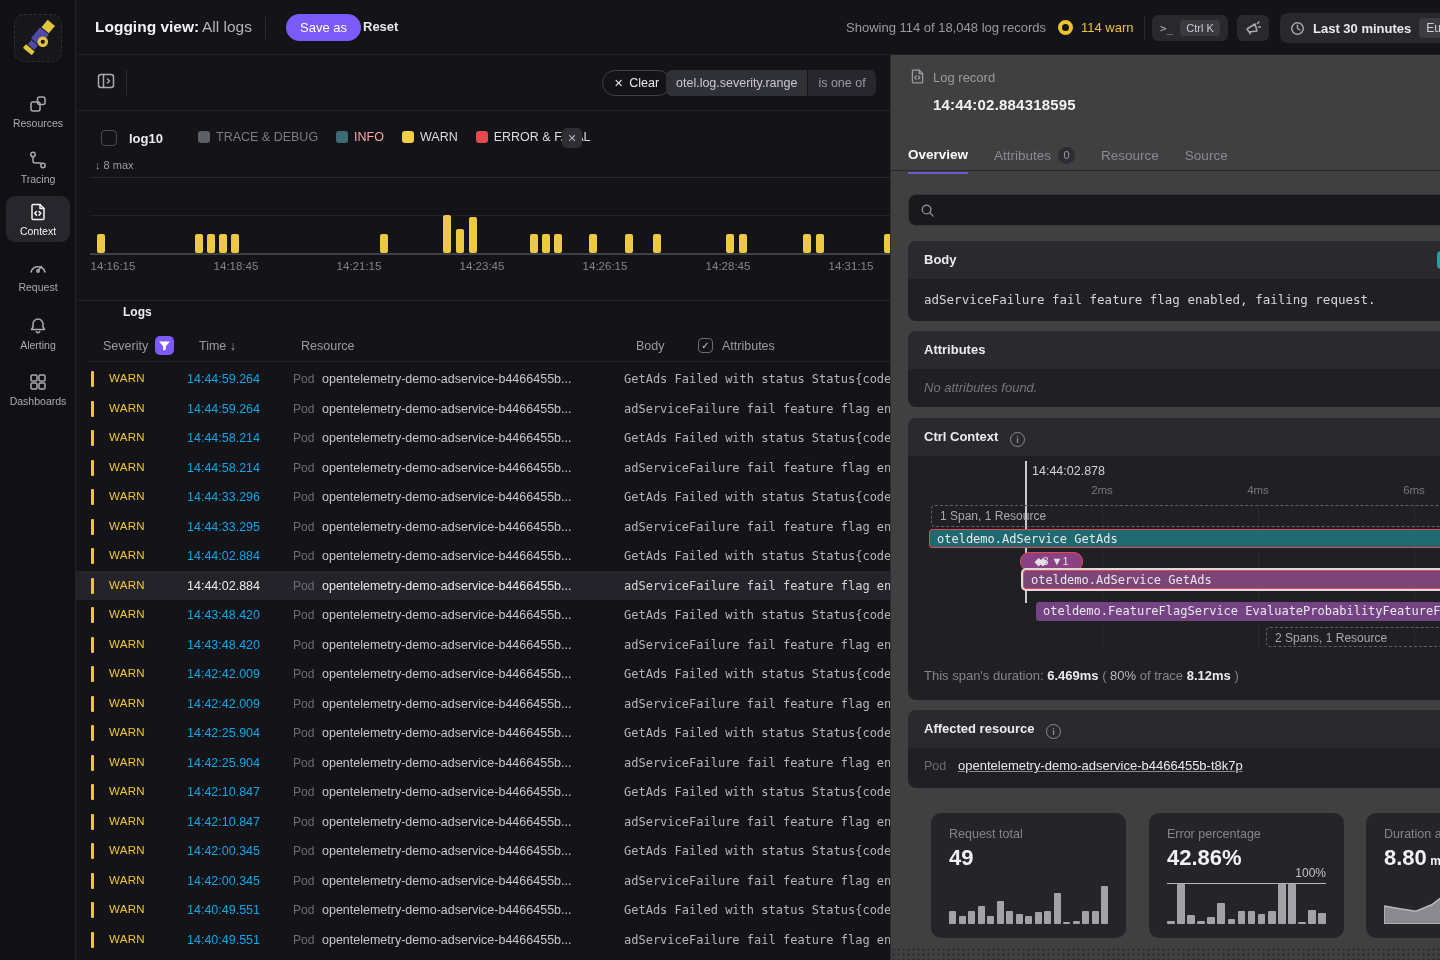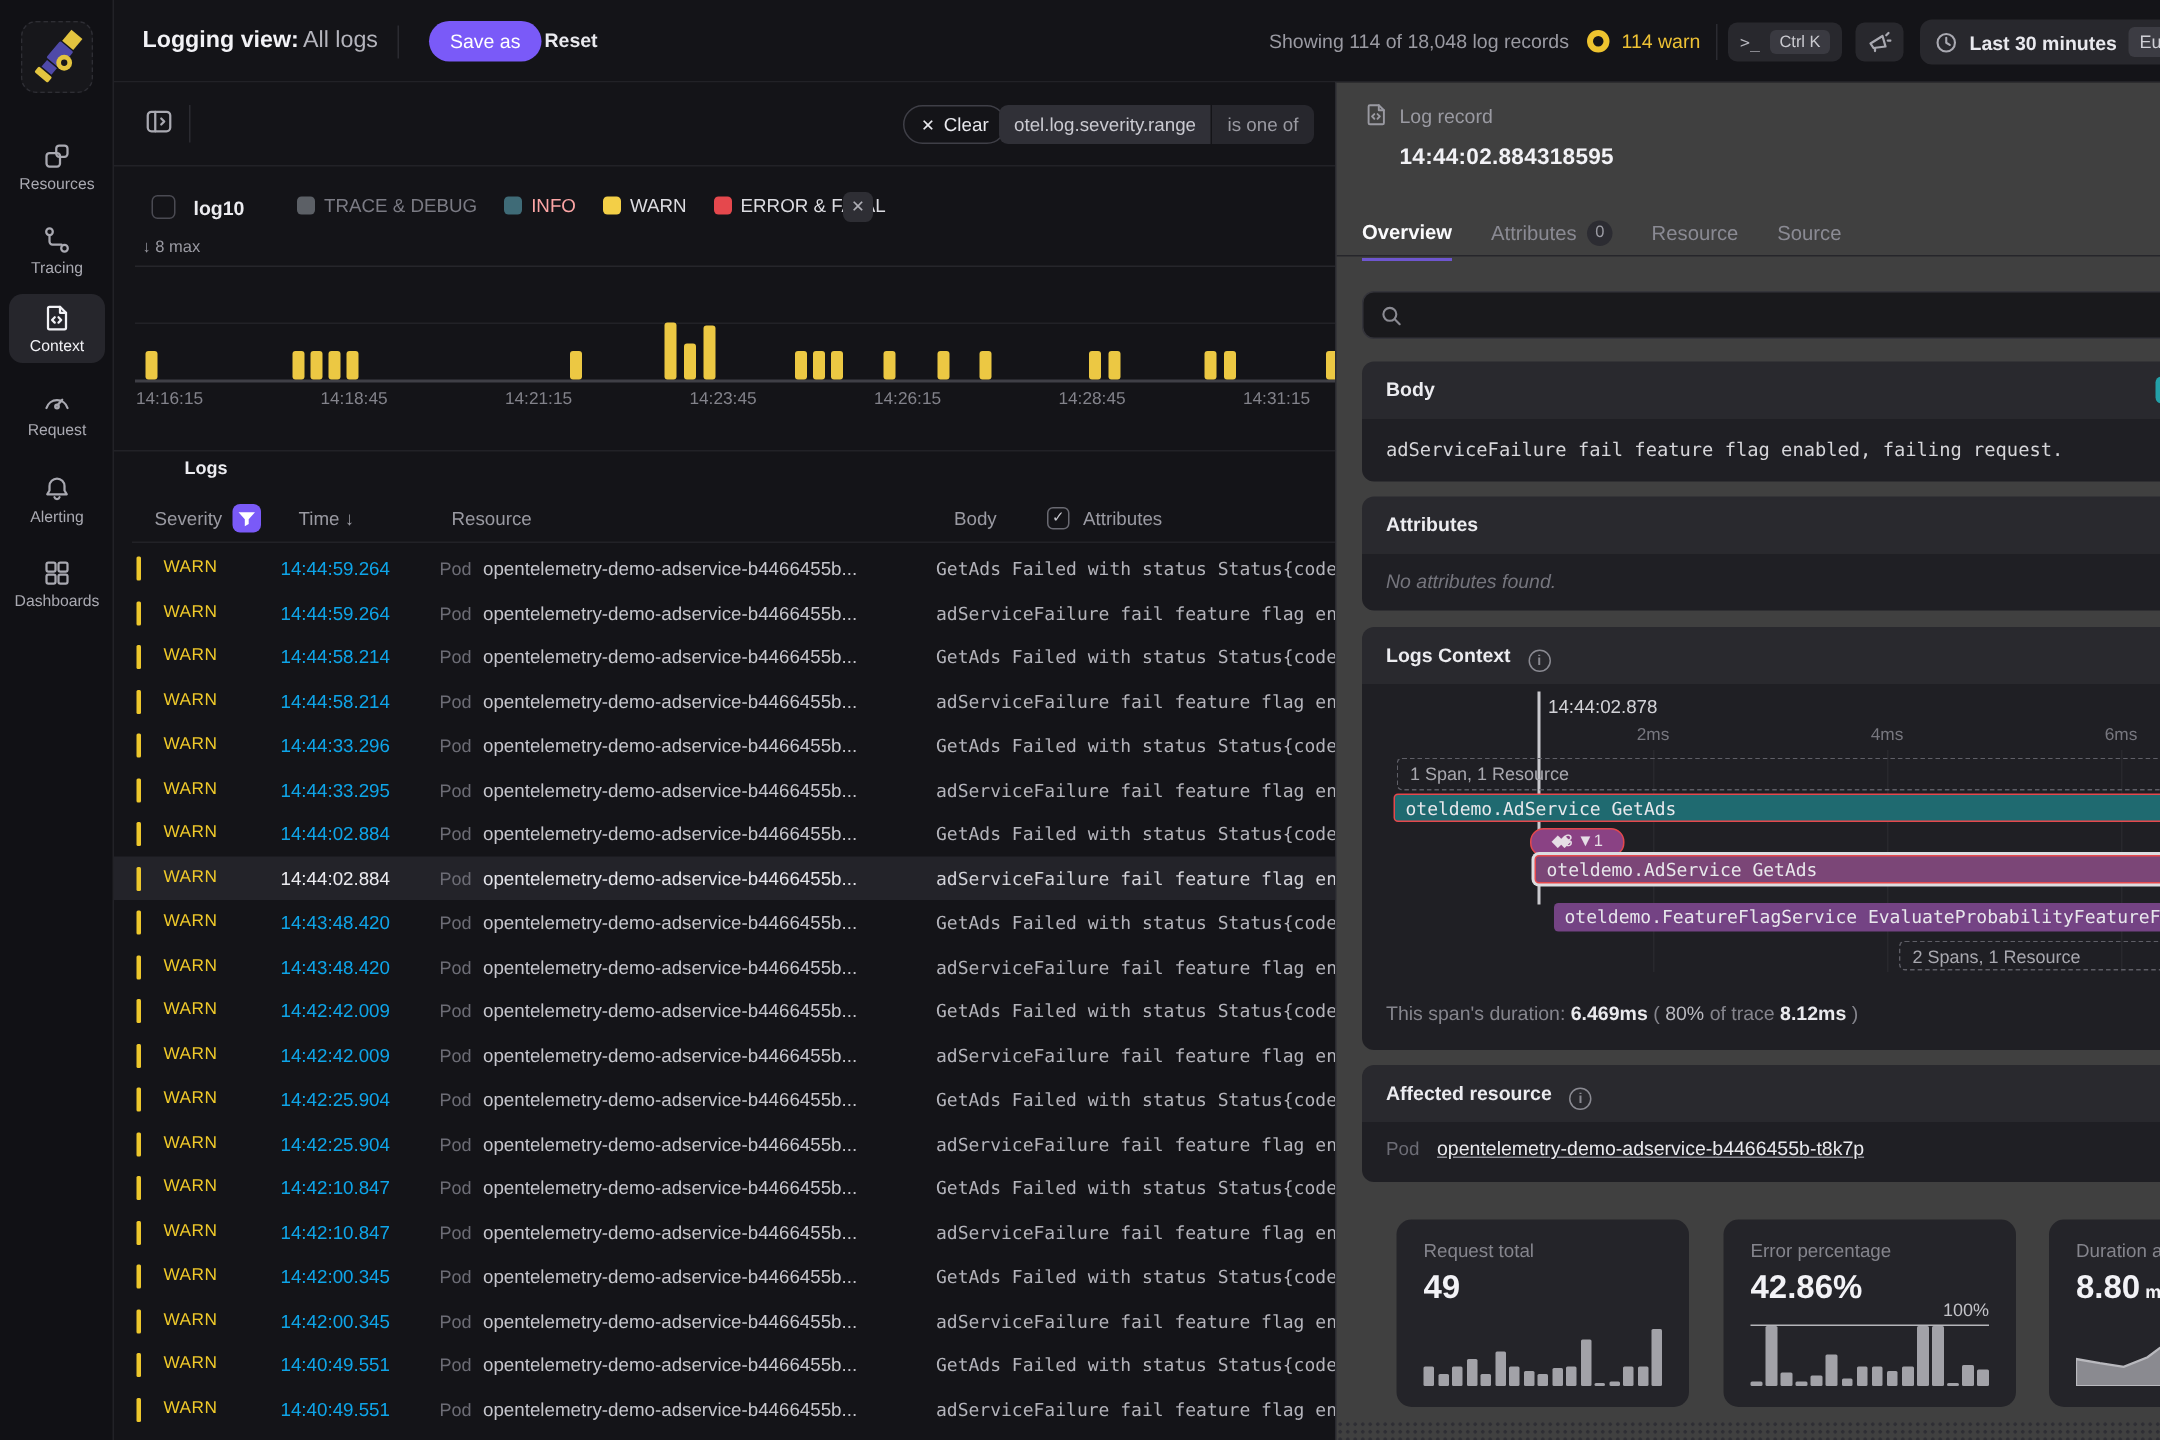--- a/index.html
+++ b/index.html
@@ -545,21 +545,21 @@
   <div class="card-body" id="body-content">
     <span id="body-text" class="mono">adServiceFailure fail feature flag enabled, failing request.</span>
   </div>
 
   <div class="card-head" id="attr-head">Attributes</div>
   <div class="card-body" id="attr-content">
     <span id="attr-empty">No attributes found.</span>
   </div>
 
   <div class="card-head" id="span-head">
-    <span>Logs Context</span>
+    <span>Ctrl Context</span>
     <span class="info-icon">i</span>
   </div>
   <div class="card-body" id="span-content">
     <div id="cursor-line"></div>
     <span id="cursor-time">14:44:02.878</span>
     <span class="wtick" style="left:194px;">2ms</span>
     <span class="wtick" style="left:350px;">4ms</span>
     <span class="wtick" style="left:506px;">6ms</span>
     <div class="wtickline" style="left:194px;"></div>
     <div class="wtickline" style="left:350px;"></div>

